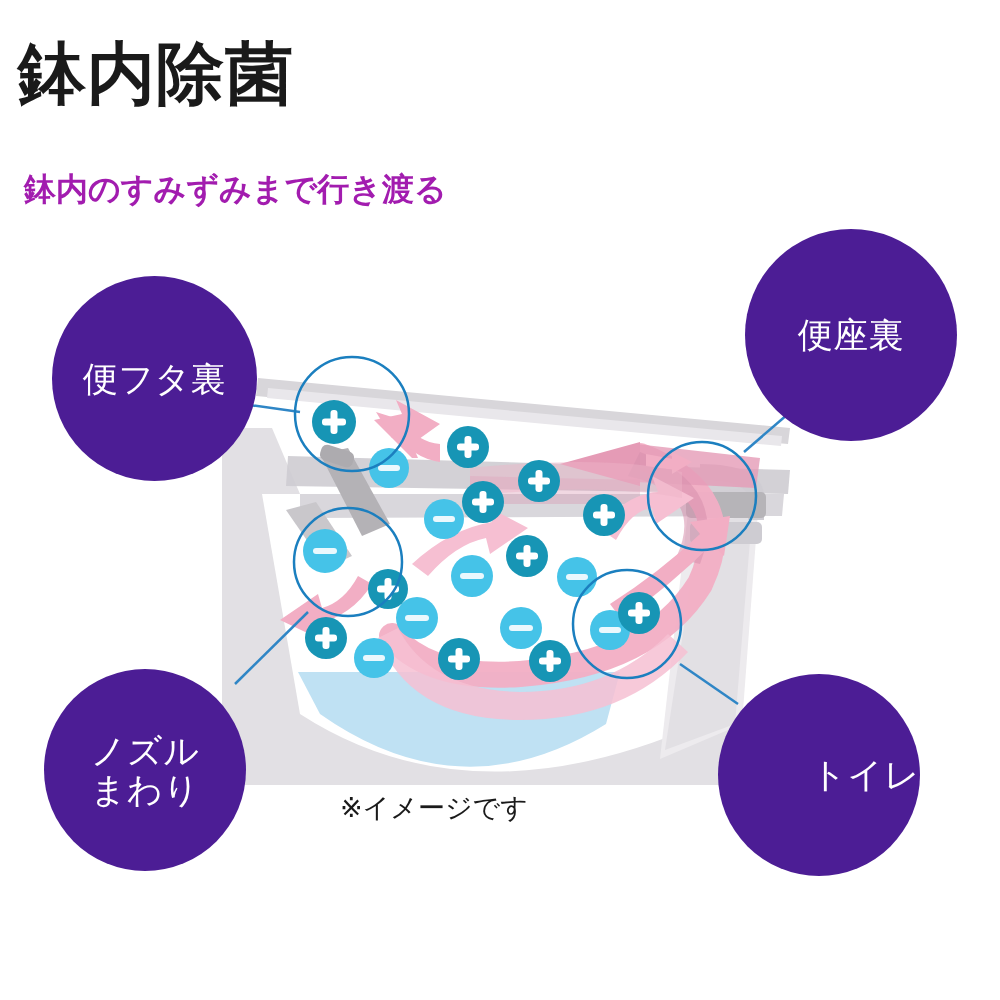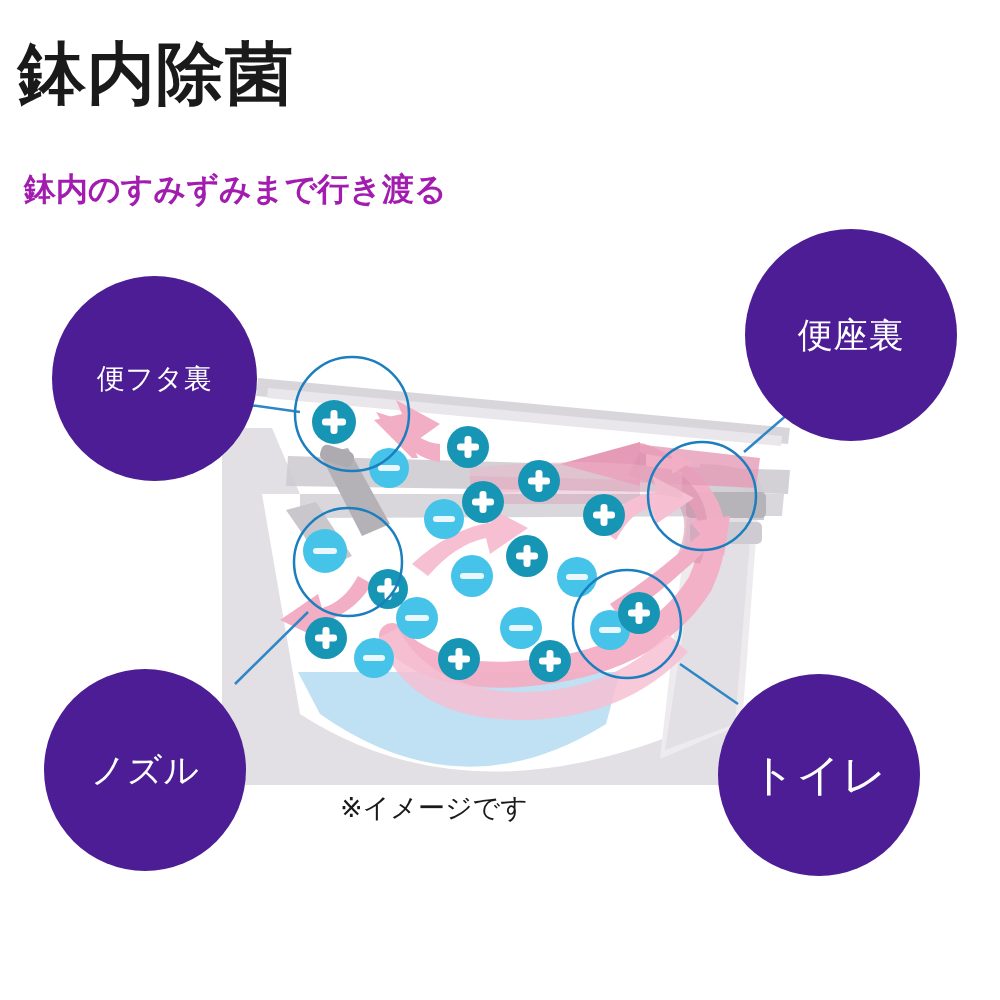--- a/index.html
+++ b/index.html
@@ -42,24 +42,24 @@
     position:absolute;border-radius:50%;
     background:#4c1d95;
     display:flex;align-items:center;justify-content:center;
     color:#ffffff;text-align:center;
     font-weight:normal;
     line-height:1.12;
     letter-spacing:0.5px;
     box-sizing:border-box;
   }
   .bubble span{display:block;}
-  #bub-lid     {left:52px; top:252px; width:205px;height:205px;font-size:28px;}
+  #bub-lid     {left:52px; top:252px; width:205px;height:205px;font-size:35px;}
   #bub-seat    {left:745px;top:205px; width:212px;height:212px;font-size:35px;}
   #bub-nozzle  {left:44px; top:645px; width:202px;height:202px;font-size:35px;}
-  #bub-bowl    {left:718px;top:650px; width:202px;height:202px;font-size:44px;}
+  #bub-bowl    {left:718px;top:650px; width:202px;height:202px;font-size:35px;justify-content:flex-end;}
 </style>
 </head>
 <body>
 
 <div id="stage">
 
   <div class="title">鉢内除菌</div>
 
   <div class="subtitle">鉢内のすみずみまで行き渡る</div>
 
@@ -268,20 +268,21 @@
     <span>便フタ裏</span>
   </div>
 
   <div class="bubble" id="bub-seat">
     <span>便座裏</span>
   </div>
 
   <div class="bubble" id="bub-nozzle">
     <div>
       <span>ノズル</span>
+      <span>まわり</span>
     </div>
   </div>
 
   <div class="bubble" id="bub-bowl">
     <div>
       <span>トイレ</span>
     </div>
   </div>
 
   <div class="caption">※イメージです</div>

